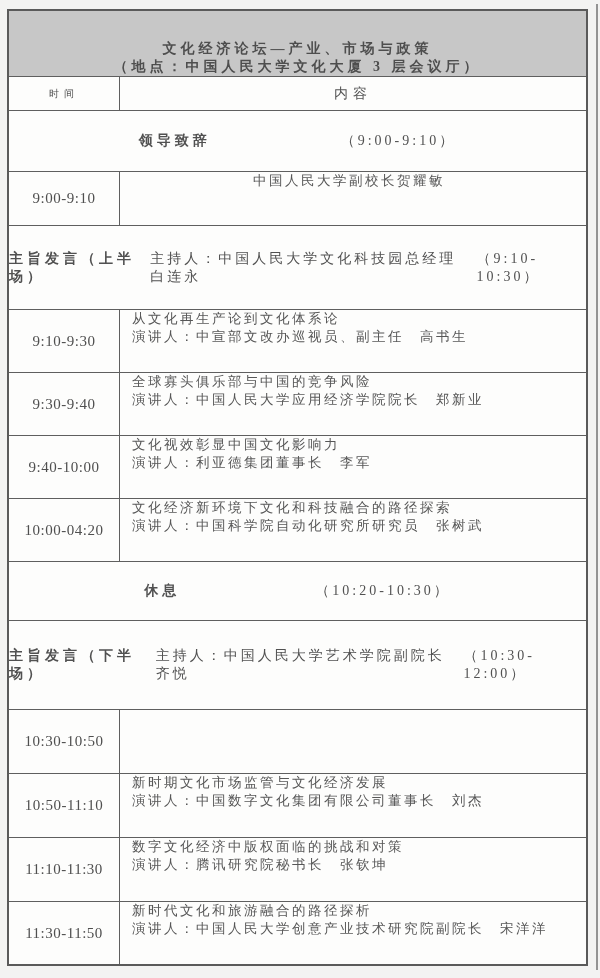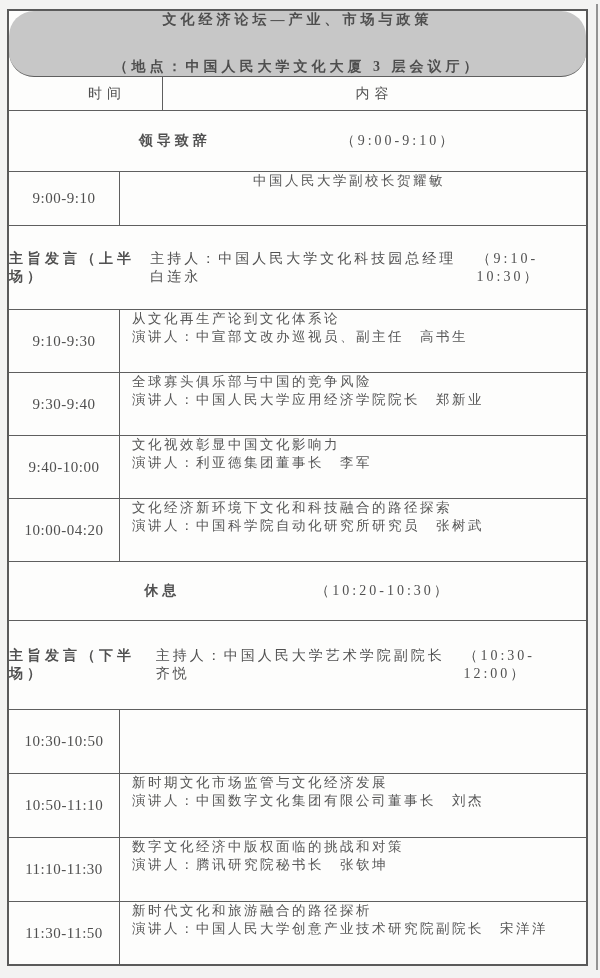--- a/index.html
+++ b/index.html
@@ -22,25 +22,25 @@
     display:flex;flex-direction:column;
   }
   .row{
     box-sizing:border-box;flex:none;
     border-bottom:1px solid #5f5f5f;
     display:flex;
   }
   .row:last-child{border-bottom:none;}
   .gray-head{
     background:#c7c7c7;
-    flex-direction:column;align-items:center;justify-content:space-between;border-radius:25px;
+    flex-direction:column;align-items:center;justify-content:flex-end;
   }
   .cjk{letter-spacing:3px;}
   .gray-head .line{font-size:14px;font-weight:bold;letter-spacing:4px;color:#4e4e4e;}
-  .col-head .time-cell{font-size:14px;letter-spacing:5px;padding-left:43px;}
+  .col-head .time-cell{font-size:10px;letter-spacing:5px;}
   .time-cell{
     width:110px;flex:none;
     border-right:1px solid #5f5f5f;
     display:flex;align-items:center;justify-content:center;
     font-size:15px;letter-spacing:0.5px;color:#4f4f4f;
   }
   .content-cell{
     flex:1;display:flex;flex-direction:column;justify-content:flex-start;
     padding-left:12px;padding-right:8px;
   }

